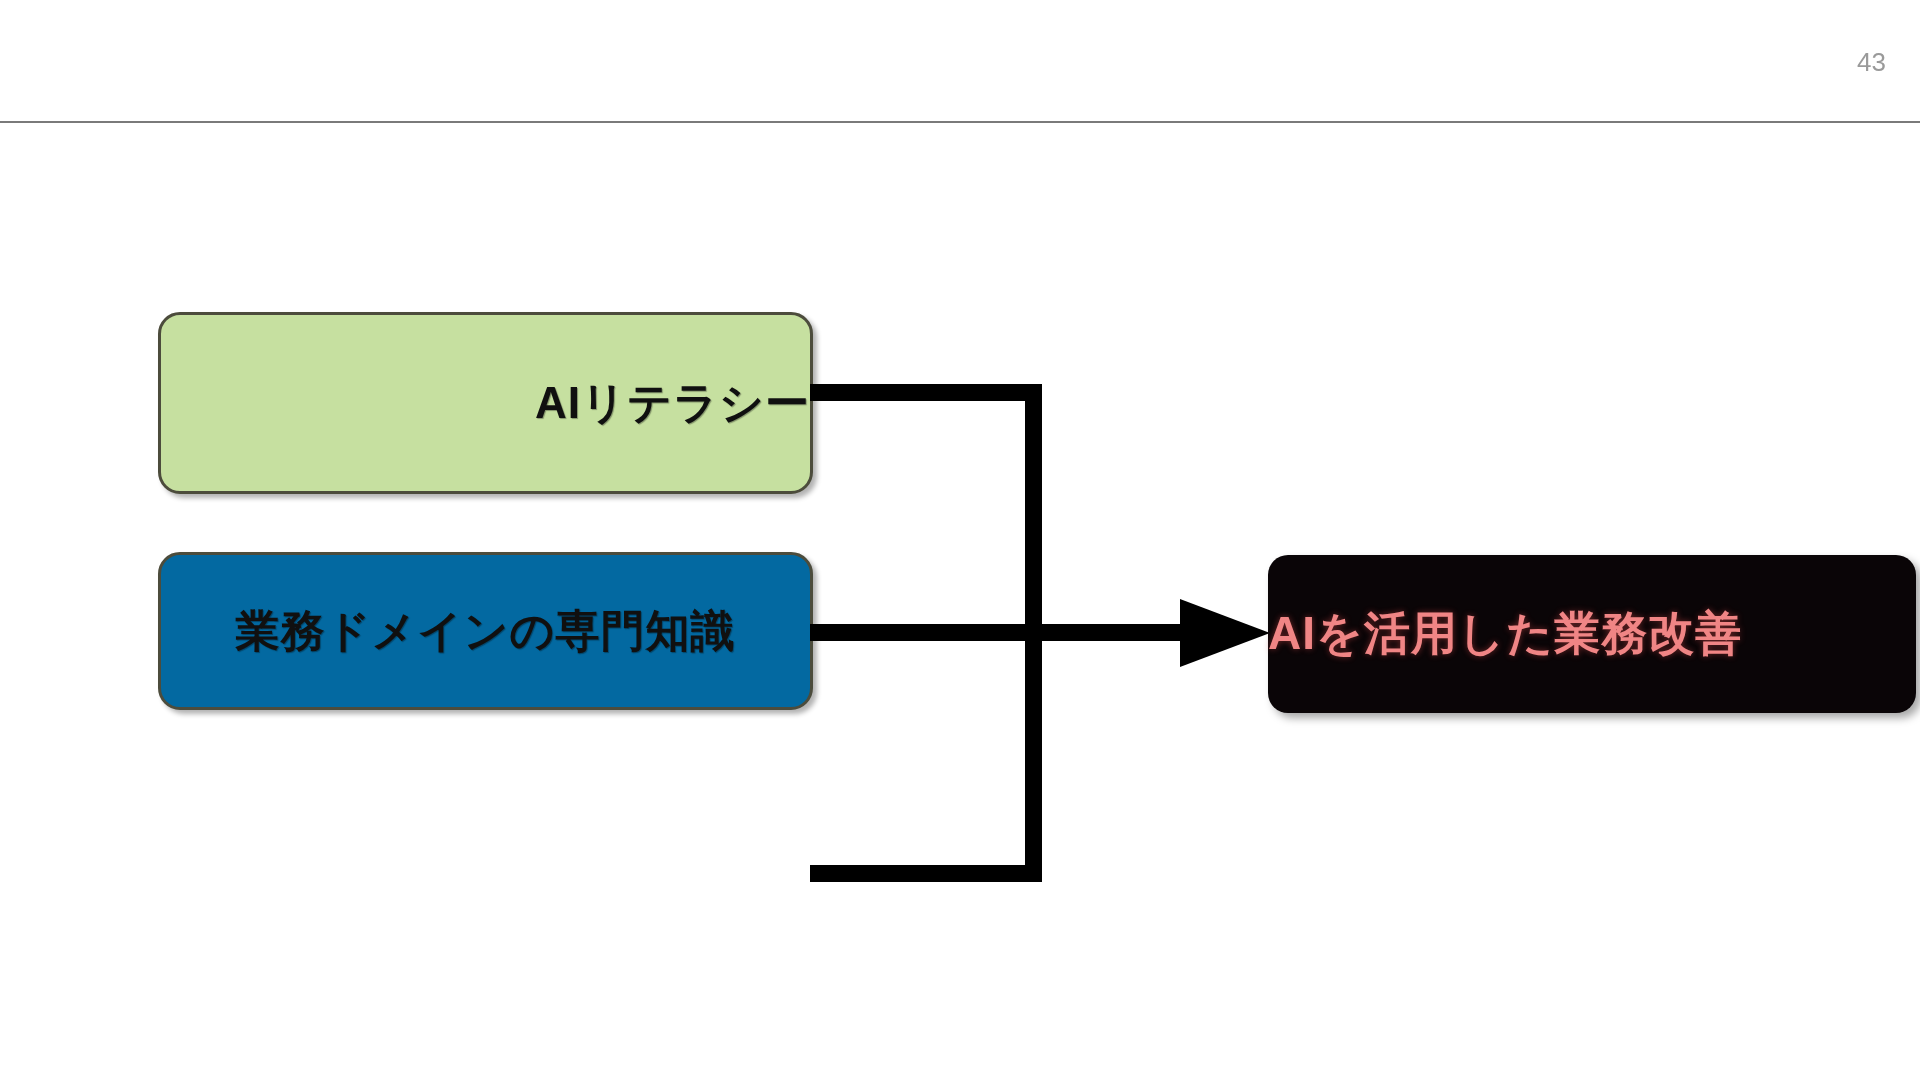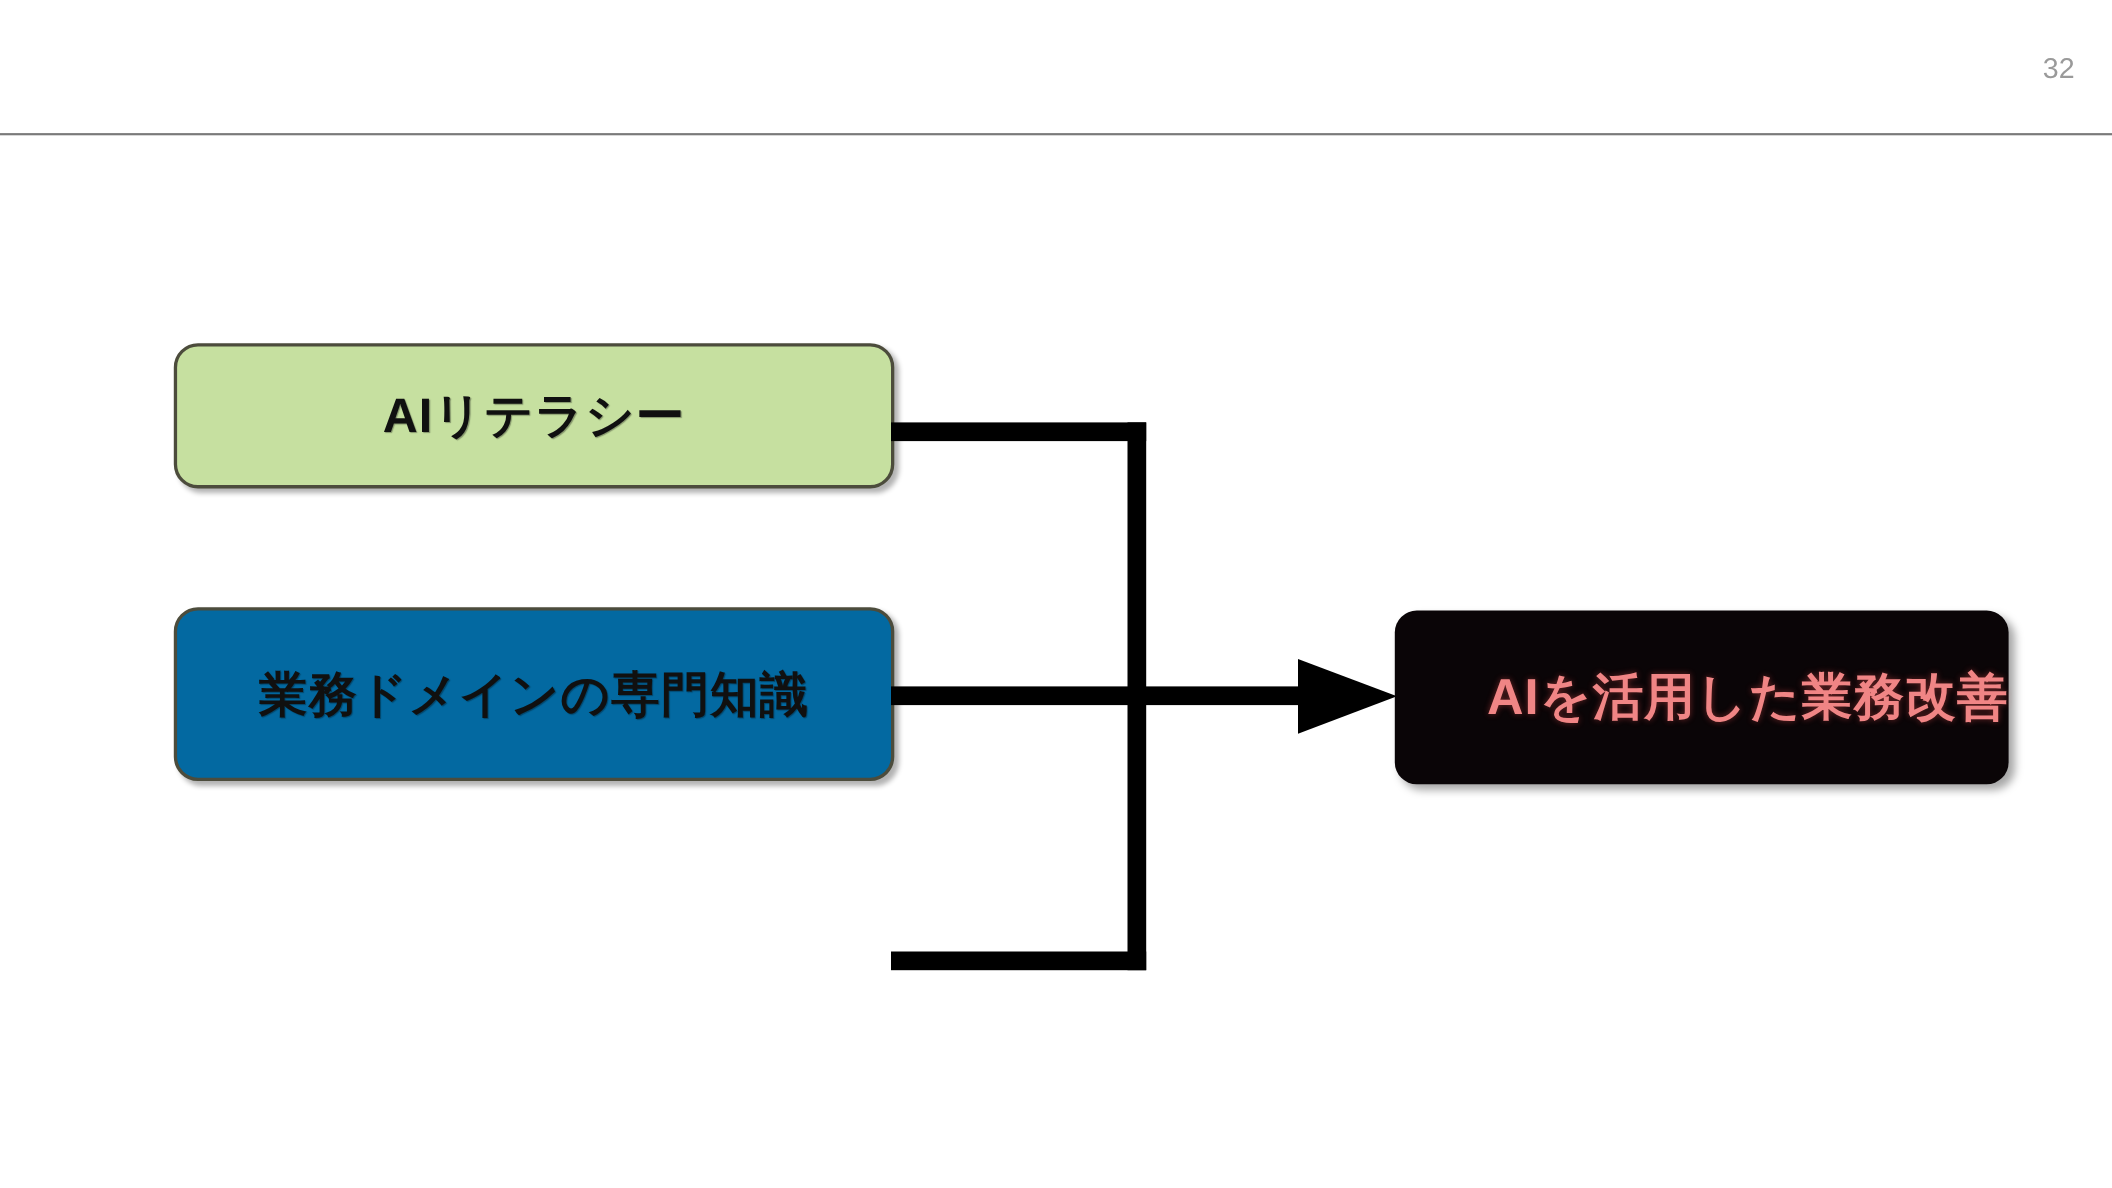--- a/index.html
+++ b/index.html
@@ -79,50 +79,51 @@
     color: #101010;
     letter-spacing: 1px;
     white-space: nowrap;
     text-shadow: 1px 1px 1px rgba(0,0,0,0.35);
   }
 
   #box-ai-literacy {
     left: 158px;
     top: 190px;
     width: 655px;
-    height: 132px;
+    height: 182px;
     background: #c6e0a0;
+    justify-content: flex-end;
   }
   #box-domain-knowledge {
     left: 158px;
     top: 430px;
     width: 655px;
     height: 158px;
     background: #0369a1;
   }
   #box-improvement-experience {
     left: 158px;
     top: 672px;
     width: 655px;
     height: 158px;
     background: #faf0a0;
   }
 
   #box-result {
     position: absolute;
     left: 1268px;
     top: 433px;
-    width: 558px;
+    width: 648px;
     height: 158px;
     box-sizing: border-box;
     border-radius: 20px;
     background: #0a0507;
     display: flex;
     align-items: center;
-    justify-content: flex-end;
+    justify-content: flex-start;
     box-shadow: 5px 5px 8px rgba(0,0,0,0.35);
   }
   #box-result .box-label {
     font-size: 46px;
     font-weight: bold;
     color: #f08585;
     letter-spacing: 1px;
     white-space: nowrap;
     text-shadow: 0 0 6px rgba(240,80,80,0.45);
   }
@@ -151,21 +152,21 @@
     border-bottom: 34px solid transparent;
     border-left: 90px solid #000000;
   }
 </style>
 </head>
 <body>
 
 <div id="slide">
 
   <div id="slide-header">
-    <div id="page-number">32</div>
+    <div id="page-number">43</div>
     <div id="header-divider"></div>
   </div>
 
   <div id="diagram">
 
     <div class="flow-box" id="box-ai-literacy">
       <span class="box-label">AIリテラシー</span>
     </div>
 
     <div class="flow-box" id="box-domain-knowledge">

